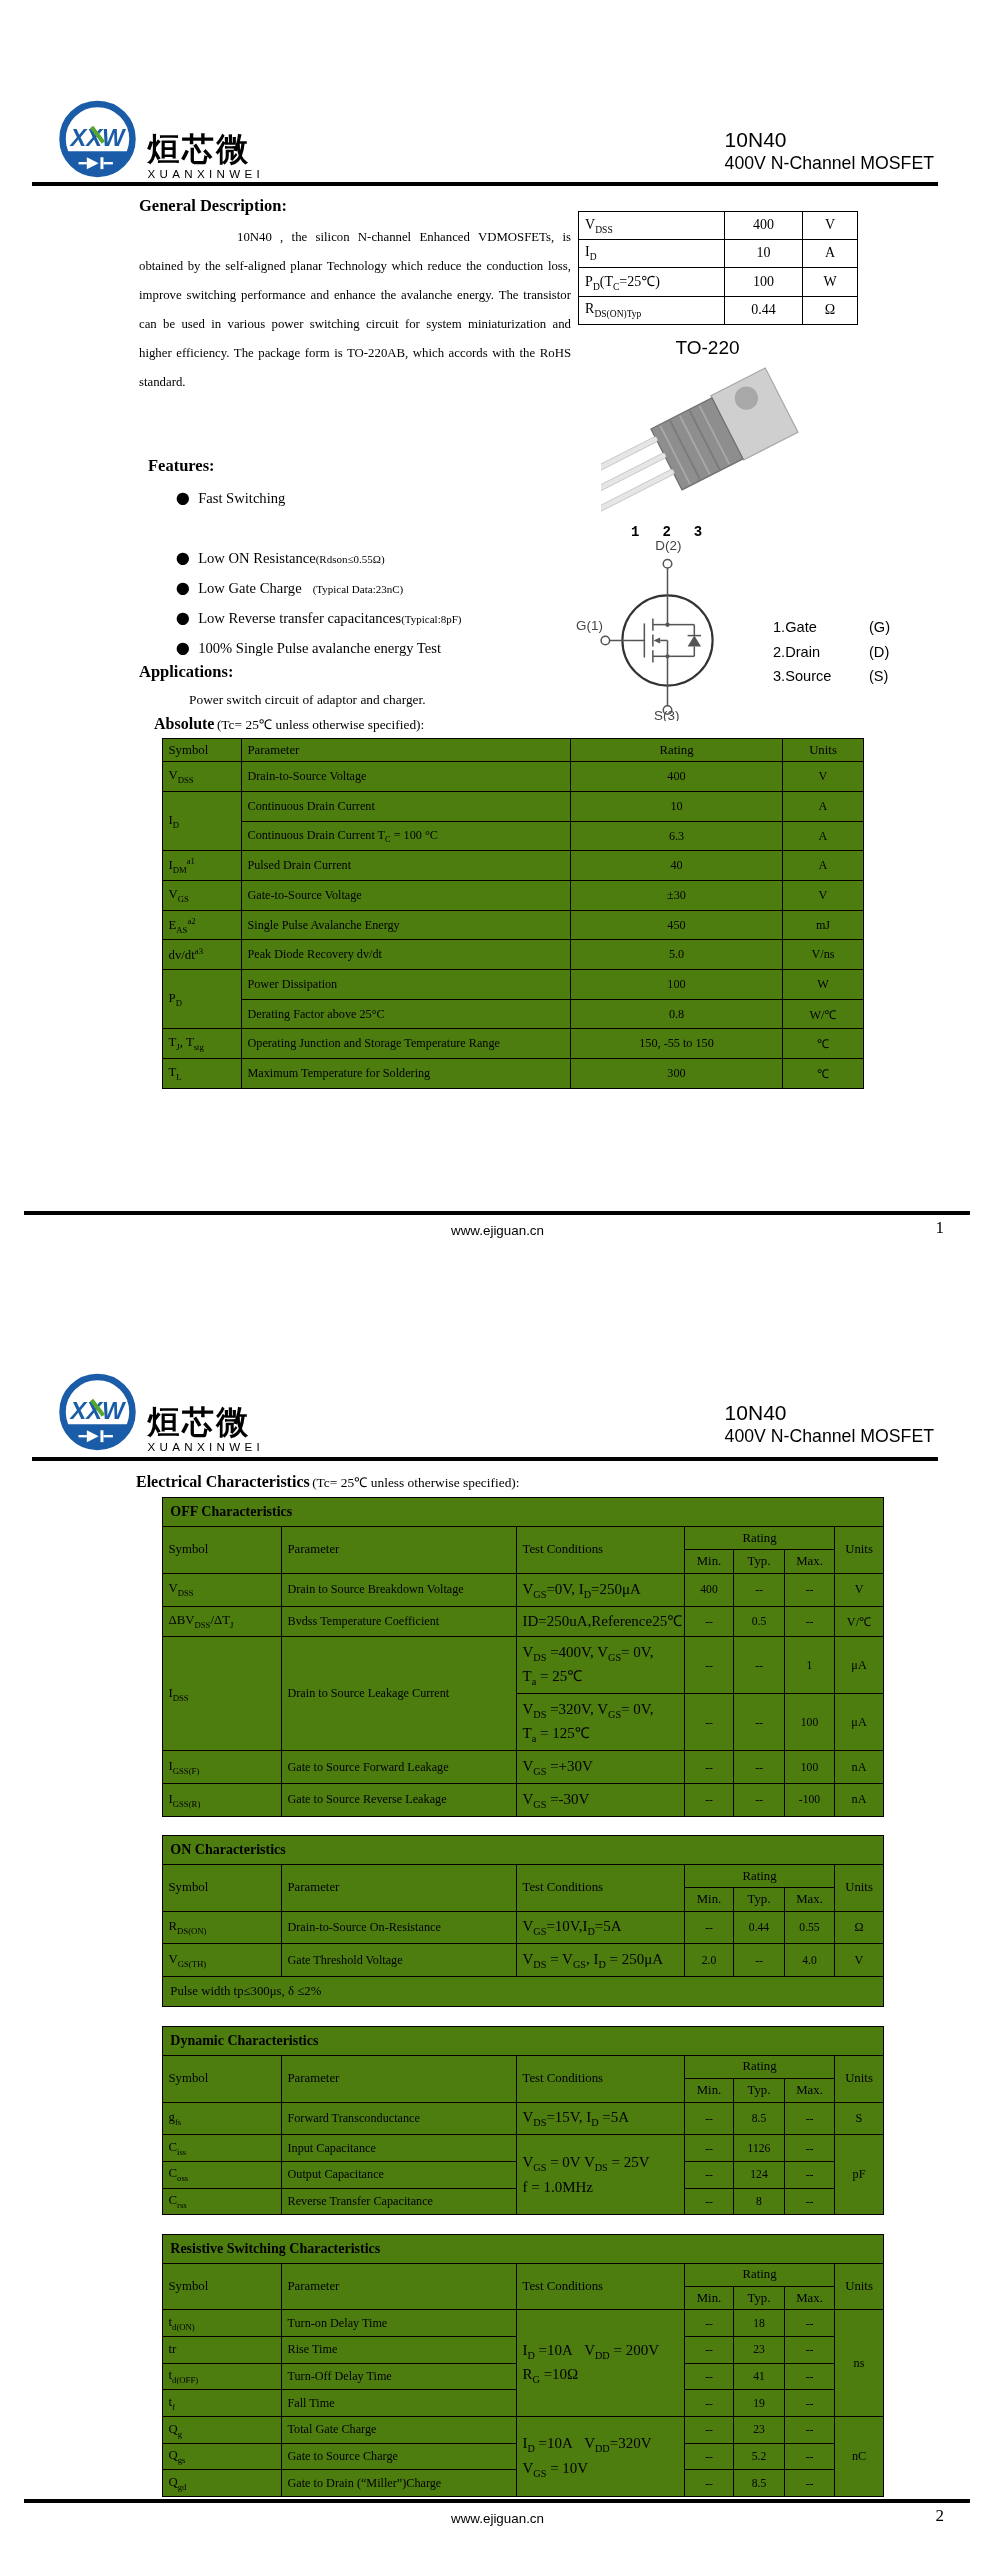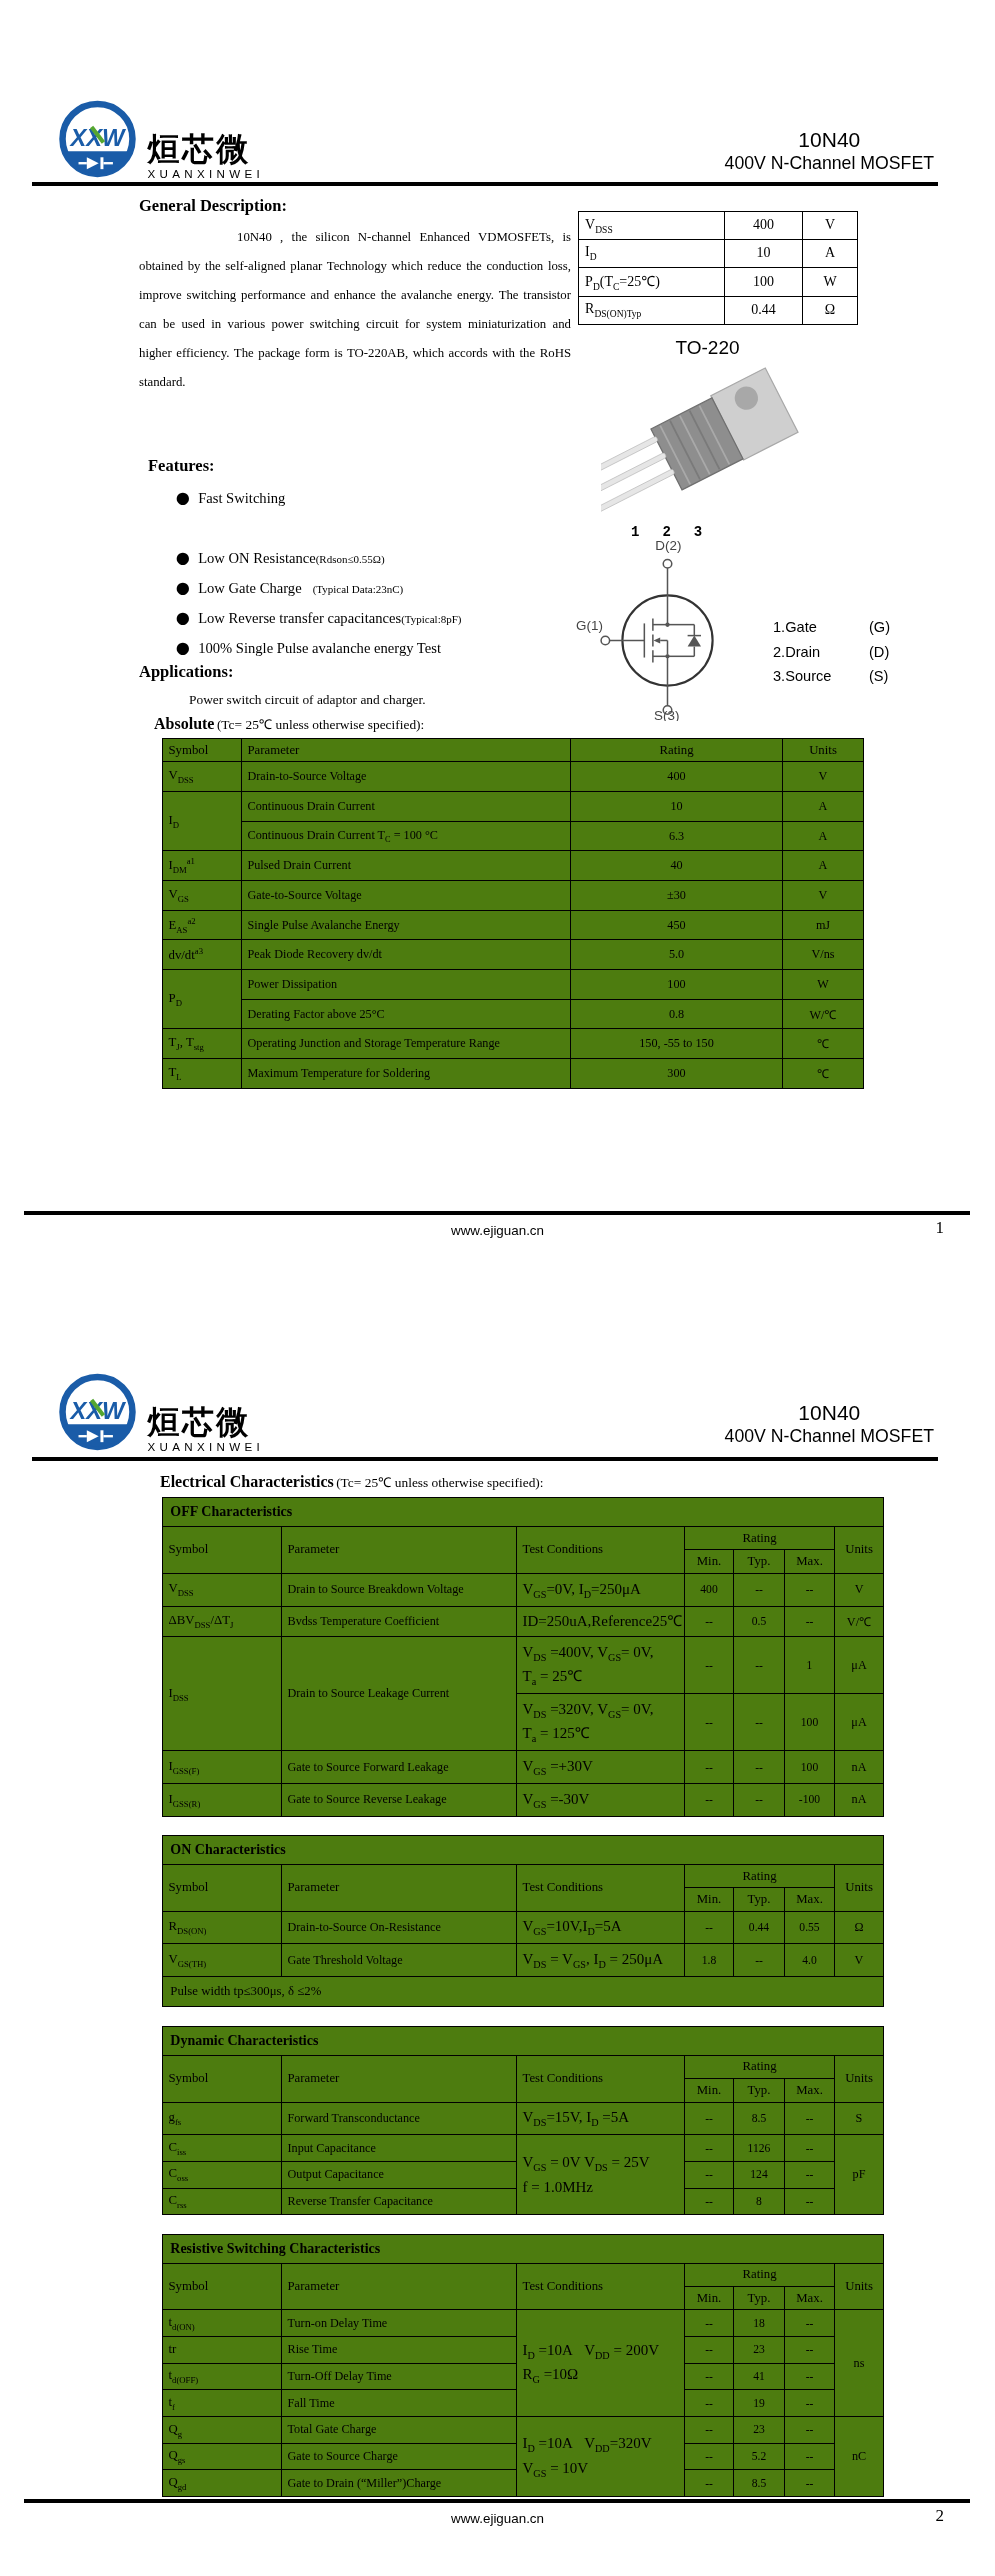--- a/index.html
+++ b/index.html
@@ -6,21 +6,21 @@
   body{width:995px;font-family:"Liberation Serif",serif;color:#000;}
   .page{position:relative;width:995px;height:1288px;background:#fff;overflow:hidden;}
   .abs{position:absolute;}
   sub{font-size:68%;}
   sup{font-size:68%;}
 
   
   .logo{display:flex;align-items:flex-end;gap:8.5px;}
   .logo-text .cn{font-family:"Liberation Sans",sans-serif;font-weight:bold;font-size:32px;letter-spacing:2.4px;line-height:1;color:#000;}
   .logo-text .en{font-family:"Liberation Sans",sans-serif;font-size:11.6px;letter-spacing:4.3px;margin-top:2.4px;color:#000;}
-  .head-right{text-align:center;font-family:"Liberation Sans",sans-serif;}
+  .head-right{text-align:left;font-family:"Liberation Sans",sans-serif;}
   .head-right .pn{font-size:21px;line-height:24.4px;}
   .head-right .fam{font-size:17.7px;line-height:22px;}
   .rule{background:#000;height:4.3px;}
 
   
   .sec-title{font-size:16.5px;font-weight:bold;}
 
   .gen-text{font-size:12.8px;line-height:29px;text-align:justify;text-indent:98px;margin-top:7.3px;}
 
   
@@ -327,21 +327,21 @@
       <div class="en">XUANXINWEI</div>
     </div>
   </div>
 
   <div class="abs head-right" style="right:61px;top:113px;">
     <div class="pn">10N40</div>
     <div class="fam">400V N-Channel MOSFET</div>
   </div>
   <div class="abs rule" style="left:32px;top:169px;width:906px;"></div>
 
-  <div class="abs" style="left:160px;top:185px;">
+  <div class="abs" style="left:136px;top:185px;">
     <span class="sec-title" style="font-size:16px;">Electrical Characteristics</span>
     <span style="font-size:13.4px;">(Tc= 25℃  unless otherwise specified):</span>
   </div>
 
   <div class="abs" style="left:162px;top:209px;width:720px;">
 
     <table class="dtable etable">
       <colgroup>
           <col style="width:119px">
           <col style="width:235px">
@@ -454,21 +454,21 @@
           <td class="cond">V<sub>GS</sub>=10V,I<sub>D</sub>=5A</td>
           <td class="c num">--</td>
           <td class="c num">0.44</td>
           <td class="c num">0.55</td>
           <td class="c">Ω</td>
         </tr>
         <tr>
           <td class="sym">V<sub>GS(TH)</sub></td>
           <td>Gate Threshold Voltage</td>
           <td class="cond">V<sub>DS</sub> = V<sub>GS</sub>, I<sub>D</sub> = 250μA</td>
-          <td class="c num">1.8</td>
+          <td class="c num">2.0</td>
           <td class="c num">--</td>
           <td class="c num">4.0</td>
           <td class="c">V</td>
         </tr>
         <tr class="note-row">
           <td colspan="7">Pulse width tp≤300μs, δ ≤2%</td>
         </tr>
       </tbody>
     </table>
 

